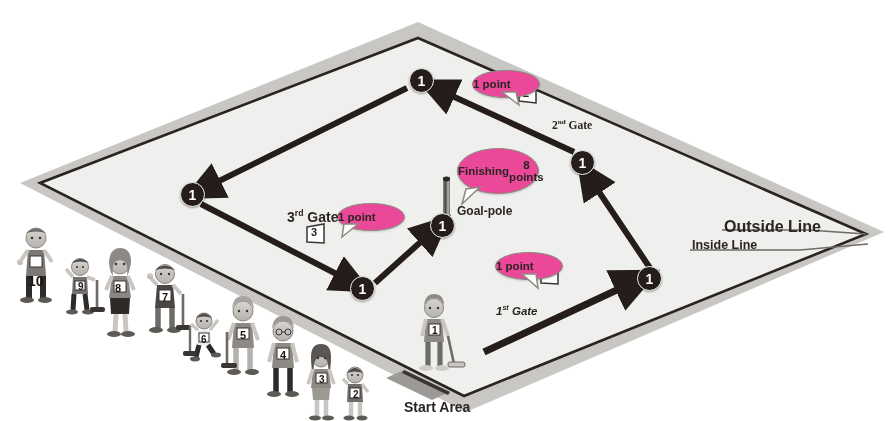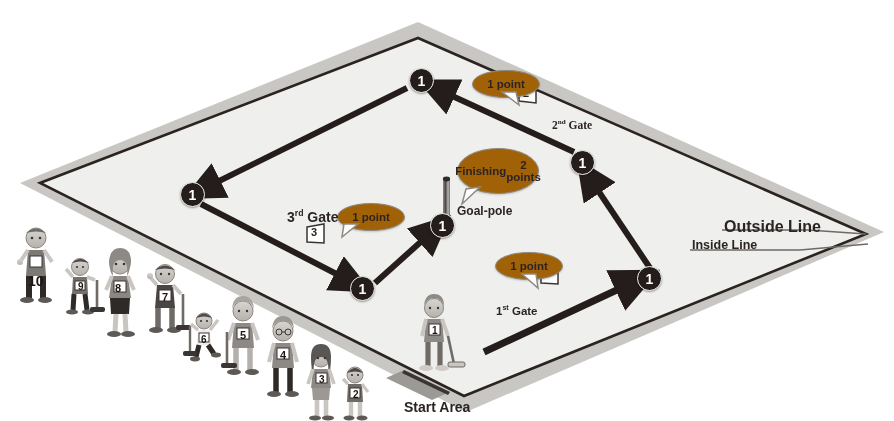--- a/index.html
+++ b/index.html
@@ -3,23 +3,23 @@
 <meta charset="utf-8">
 <style>
   html,body{margin:0;padding:0;background:#ffffff;}
   body{width:894px;height:421px;overflow:hidden;
        font-family:"Liberation Sans", sans-serif;color:#2b2422;}
   #stage{position:relative;width:894px;height:421px;background:#fff;}
   svg{display:block;}
   .lbl{position:absolute;white-space:nowrap;font-family:"Liberation Sans",sans-serif;
        color:#2b2422;font-weight:700;}
   .lbl sup{font-size:.62em;vertical-align:super;font-weight:700;}
-  .bub{position:absolute;display:flex;align-items:center;justify-content:center;
+  .bub{position:absolute;display:flex;align-items:center;justify-content:flex-start;
        text-align:center;line-height:1.05;font-weight:700;color:#2b2422;
-       background:#a16207;border:1.6px solid #8e8881;border-radius:50%;
+       background:#ec4899;border:1.6px solid #8e8881;border-radius:50%;
        box-shadow:0 1px 2px rgba(0,0,0,.18);}
   .ball{position:absolute;border-radius:50%;background:#241d1b;
         color:#fff;font-weight:700;display:flex;align-items:center;
         justify-content:center;box-shadow:0 1px 2px rgba(0,0,0,.35);
         border:1px solid #f2f2f2;}
 </style>
 </head>
 <body>
 
 <div id="stage">
@@ -310,27 +310,27 @@
 
   <div class="bub" style="left:337px;top:203px;width:66px;height:26px;font-size:11.5px;">
     <span>1 point</span>
   </div>
   <svg style="position:absolute;left:340px;top:222px;" width="26" height="18">
     <path d="M18,2 L4,2 L2,15 Z" fill="#fff" stroke="#8e8881" stroke-width="1.5"></path>
   </svg>
 
   <div class="bub" style="left:457px;top:148px;width:80px;height:44px;font-size:11.5px;">
     <span>Finishing</span>
-    <span>2 points</span>
+    <span>8 points</span>
   </div>
   <svg style="position:absolute;left:460px;top:185px;" width="28" height="22">
     <path d="M20,2 L6,4 L2,19 Z" fill="#fff" stroke="#8e8881" stroke-width="1.5"></path>
   </svg>
 
-  <div class="lbl" style="left:496px;top:304px;font-size:11.5px;">
+  <div class="lbl" style="left:496px;top:304px;font-size:11.5px;font-style:italic;">
     <span>1</span><sup>st</sup> Gate
   </div>
 
   <div class="lbl" style="left:552px;top:118px;font-size:11.5px;font-family:Liberation Serif, serif;">
     <span>2</span><sup>nd</sup> Gate
   </div>
 
   <div class="lbl" style="left:287px;top:208px;font-size:14px;">
     <span>3</span><sup>rd</sup> Gate
   </div>

